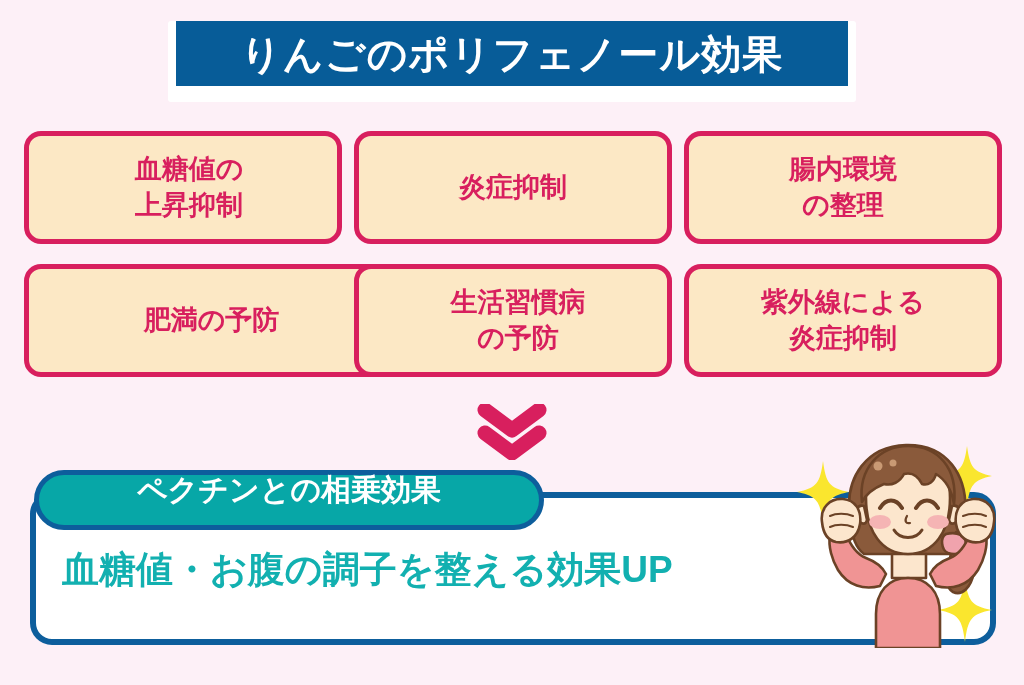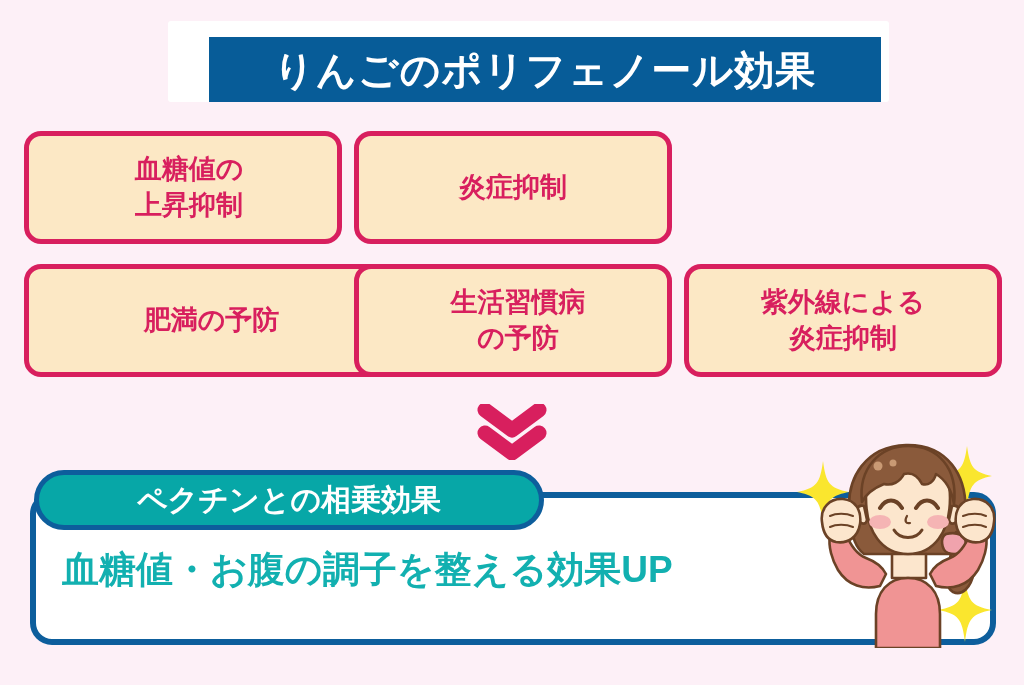--- a/index.html
+++ b/index.html
@@ -24,23 +24,22 @@
   
   .title-wrap {
     position: absolute;
     left: 168px;
     top: 21px;
     width: 688px;
     height: 81px;
     background: #ffffff;
     border-radius: 3px;
     display: flex;
-    align-items: flex-end;
-    justify-content: center;
-    padding-left: 33px;
+    align-items: flex-start;
+    justify-content: center;
   }
   .title-bar {
     width: 672px;
     height: 65px;
     background: #075c98;
     display: flex;
     align-items: center;
     justify-content: center;
   }
   .title-text {
@@ -117,21 +116,21 @@
     position: absolute;
     left: 34px;
     top: 470px;
     width: 510px;
     height: 60px;
     background: #07a7a7;
     border: 5px solid #0d5e9c;
     border-radius: 32px;
     box-sizing: border-box;
     display: flex;
-    align-items: center;
+    align-items: flex-start;
     justify-content: center;
   }
   .pill-text {
     color: #ffffff;
     font-size: 30px;
     font-weight: bold;
     line-height: 1;
     white-space: nowrap;
   }
 
@@ -160,20 +159,24 @@
     </div>
   </div>
 
   <div class="card" id="card-0">
     <div class="card-text">血糖値の
 上昇抑制</div>
   </div>
   <div class="card" id="card-1">
     <div class="card-text">炎症抑制</div>
   </div>
+  <div class="card" id="card-2">
+    <div class="card-text">腸内環境
+の整理</div>
+  </div>
   <div class="card" id="card-3">
     <div class="card-text">肥満の予防</div>
   </div>
   <div class="card" id="card-4">
     <div class="card-text">生活習慣病
 の予防</div>
   </div>
   <div class="card" id="card-5">
     <div class="card-text">紫外線による
 炎症抑制</div>

